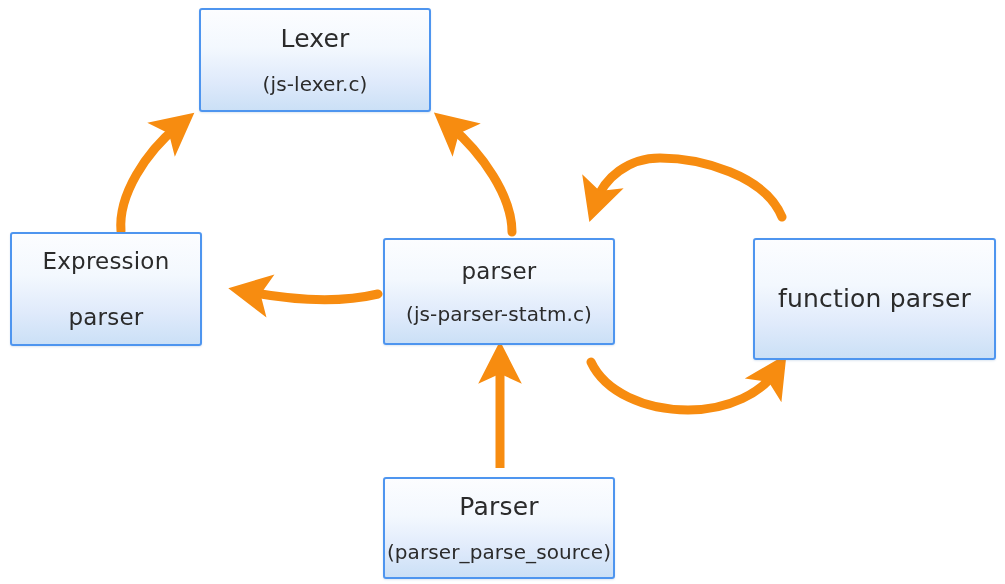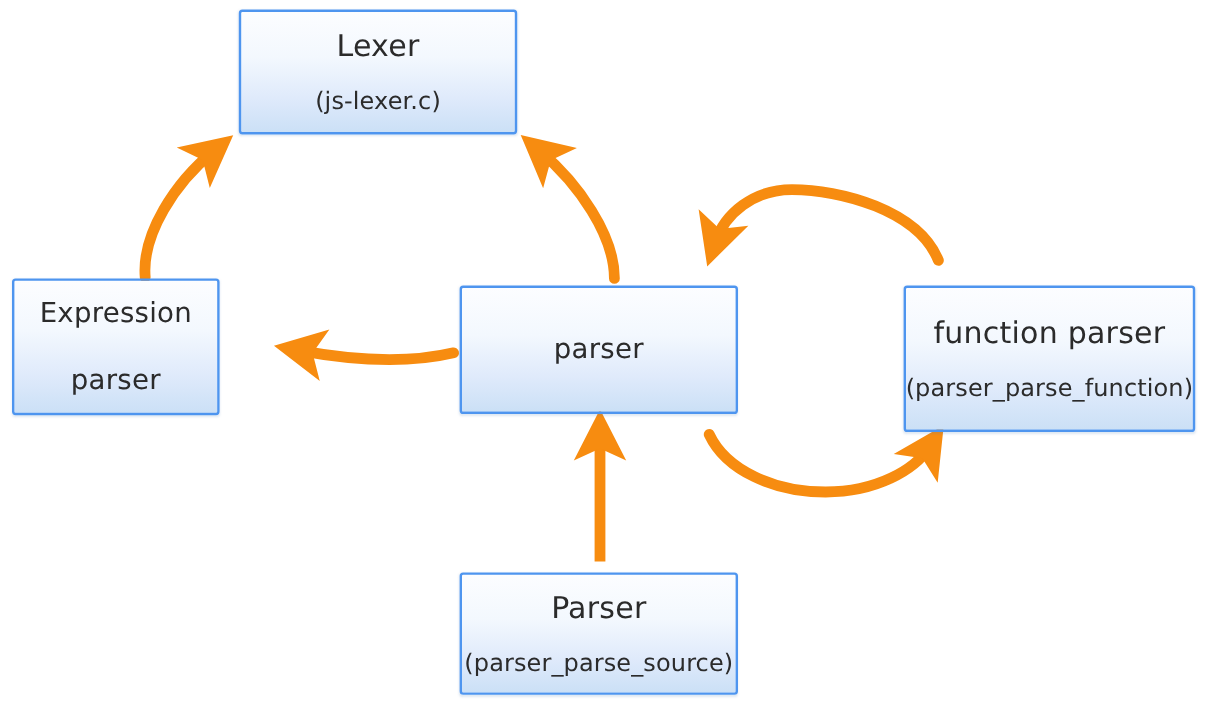--- a/index.html
+++ b/index.html
@@ -55,21 +55,21 @@
     margin-top: 17px;
   }
   .node.two-line .title {
     font-size: 23px;
   }
   .node.two-line .sub {
     font-size: 20px;
   }
   
   #node-lexer      { left: 199px; top: 8px;   width: 232px; height: 104px; }
-  #node-expression { left: 10px;  top: 232px; width: 173px; height: 114px; gap: 28px; }
+  #node-expression { left: 10px;  top: 232px; width: 192px; height: 114px; gap: 28px; }
   #node-statement  { left: 383px; top: 238px; width: 232px; height: 107px; }
   #node-function   { left: 753px; top: 238px; width: 243px; height: 122px; }
   #node-parser     { left: 383px; top: 477px; width: 232px; height: 102px; }
 </style>
 </head>
 <body>
 
 <div id="canvas">
 
   <svg id="arrow-layer" viewBox="0 0 1005 584" width="1005" height="584" xmlns="http://www.w3.org/2000/svg">
@@ -109,25 +109,25 @@
     <span class="sub">(js-lexer.c)</span>
   </div>
 
   <div class="node two-line" id="node-expression">
     <span class="title">Expression</span>
     <span class="title">parser</span>
   </div>
 
   <div class="node two-line" id="node-statement">
     <span class="title">parser</span>
+    <span class="sub">(js-parser-statm.c)</span>
   </div>
 
   <div class="node" id="node-function">
     <span class="title">function parser</span>
-    <span class="sub">(parser_parse_function)</span>
   </div>
 
   <div class="node" id="node-parser">
     <span class="title">Parser</span>
     <span class="sub">(parser_parse_source)</span>
   </div>
 
 </div>
 
 </body></html>

